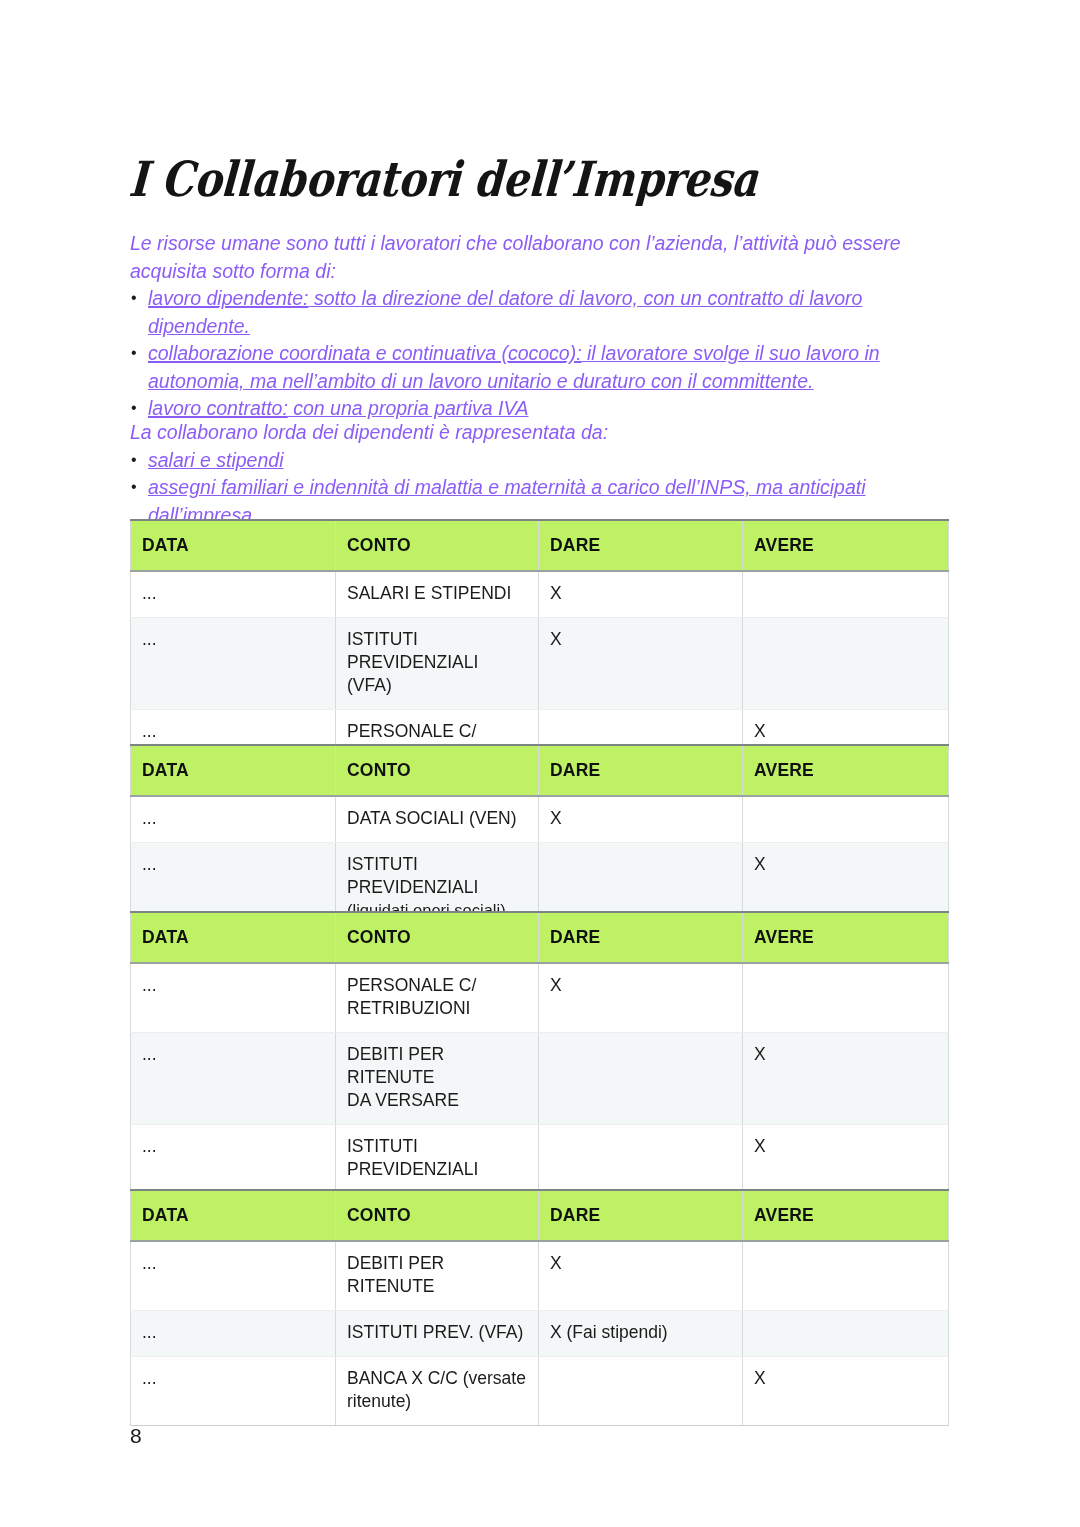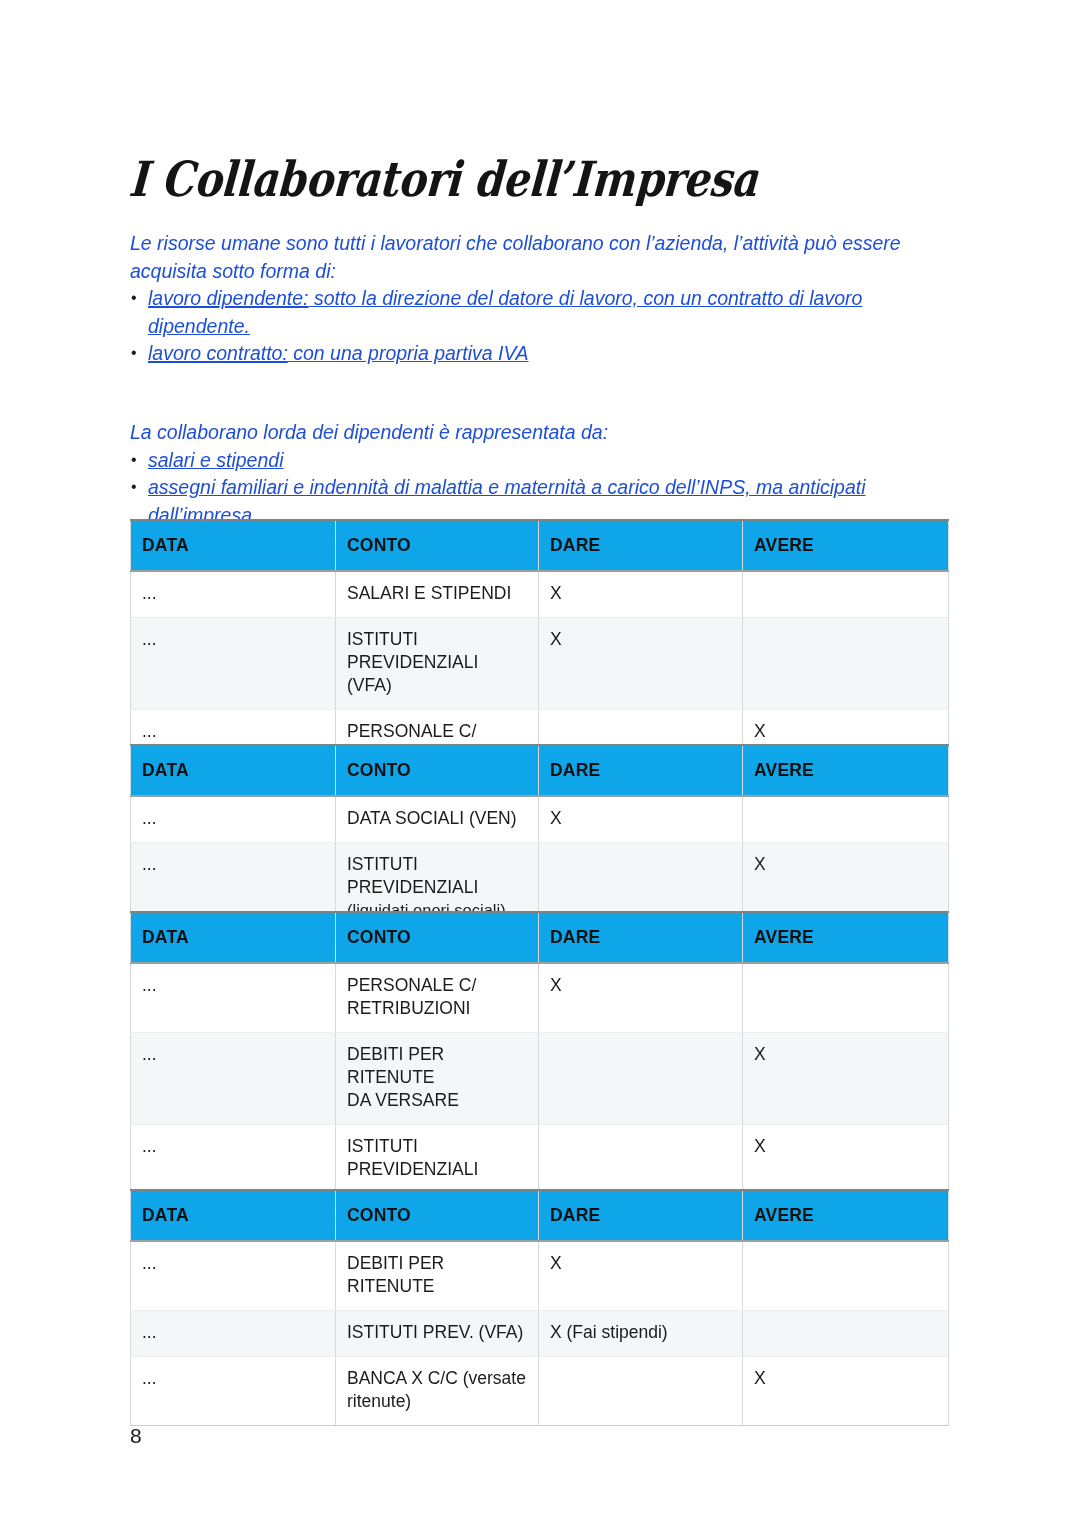--- a/index.html
+++ b/index.html
@@ -52,21 +52,21 @@
   }
 
   
   .body-block {
     position: absolute;
     left: 0;
     width: 818px;
     font-style: italic;
     font-size: 19.5px;
     line-height: 27.5px;
-    color: #1d4ed8;
+    color: #8b5cf6;
   }
   .block-intro { top: 230px; }
   .block-second { top: 419px; }
 
   .para {
     margin: 0;
     padding: 0;
   }
 
   ul.bullets {
@@ -117,21 +117,21 @@
     vertical-align: top;
     text-align: left;
     padding: 10px 11px 12px 11px;
     line-height: 23px;
     word-wrap: break-word;
   }
   .ledger thead th {
     font-weight: 700;
     font-size: 17.5px;
     letter-spacing: 0.2px;
-    background: #0ea5e9;
+    background: #bef264;
     border-top: 2px solid #7c8484;
     border-bottom: 2px solid #9aa1a1;
     padding-top: 13px;
     padding-bottom: 13px;
     color: #111111;
   }
   .ledger tbody tr td {
     border-bottom: 1px solid #eceeee;
   }
   .ledger tbody tr:last-child td {
@@ -166,20 +166,21 @@
 <div class="page">
 
   <div class="content">
 
     <h1 class="doc-title">I Collaboratori dell’Impresa</h1>
 
     <div class="body-block block-intro">
       <p class="para">Le risorse umane sono tutti i lavoratori che collaborano con l’azienda, l’attività può essere acquisita sotto forma di:</p>
       <ul class="bullets" id="intro-list">
           <li><span class="lead">lavoro dipendente:</span><span> sotto la direzione del datore di lavoro, con un contratto di lavoro dipendente.</span></li>
+          <li><span class="lead">collaborazione coordinata e continuativa (cococo):</span><span> il lavoratore svolge il suo lavoro in autonomia, ma nell’ambito di un lavoro unitario e duraturo con il committente.</span></li>
           <li><span class="lead">lavoro contratto:</span><span> con una propria partiva IVA</span></li>
         </ul>
     </div>
 
     <div class="body-block block-second">
       <p class="para">La collaborano lorda dei dipendenti è rappresentata da:</p>
       <ul class="bullets" id="retrib-list">
           <li><span>salari e stipendi</span></li>
           <li><span>assegni familiari e indennità di malattia e maternità a carico dell’INPS, ma anticipati dall’impresa.</span></li>
         </ul>

